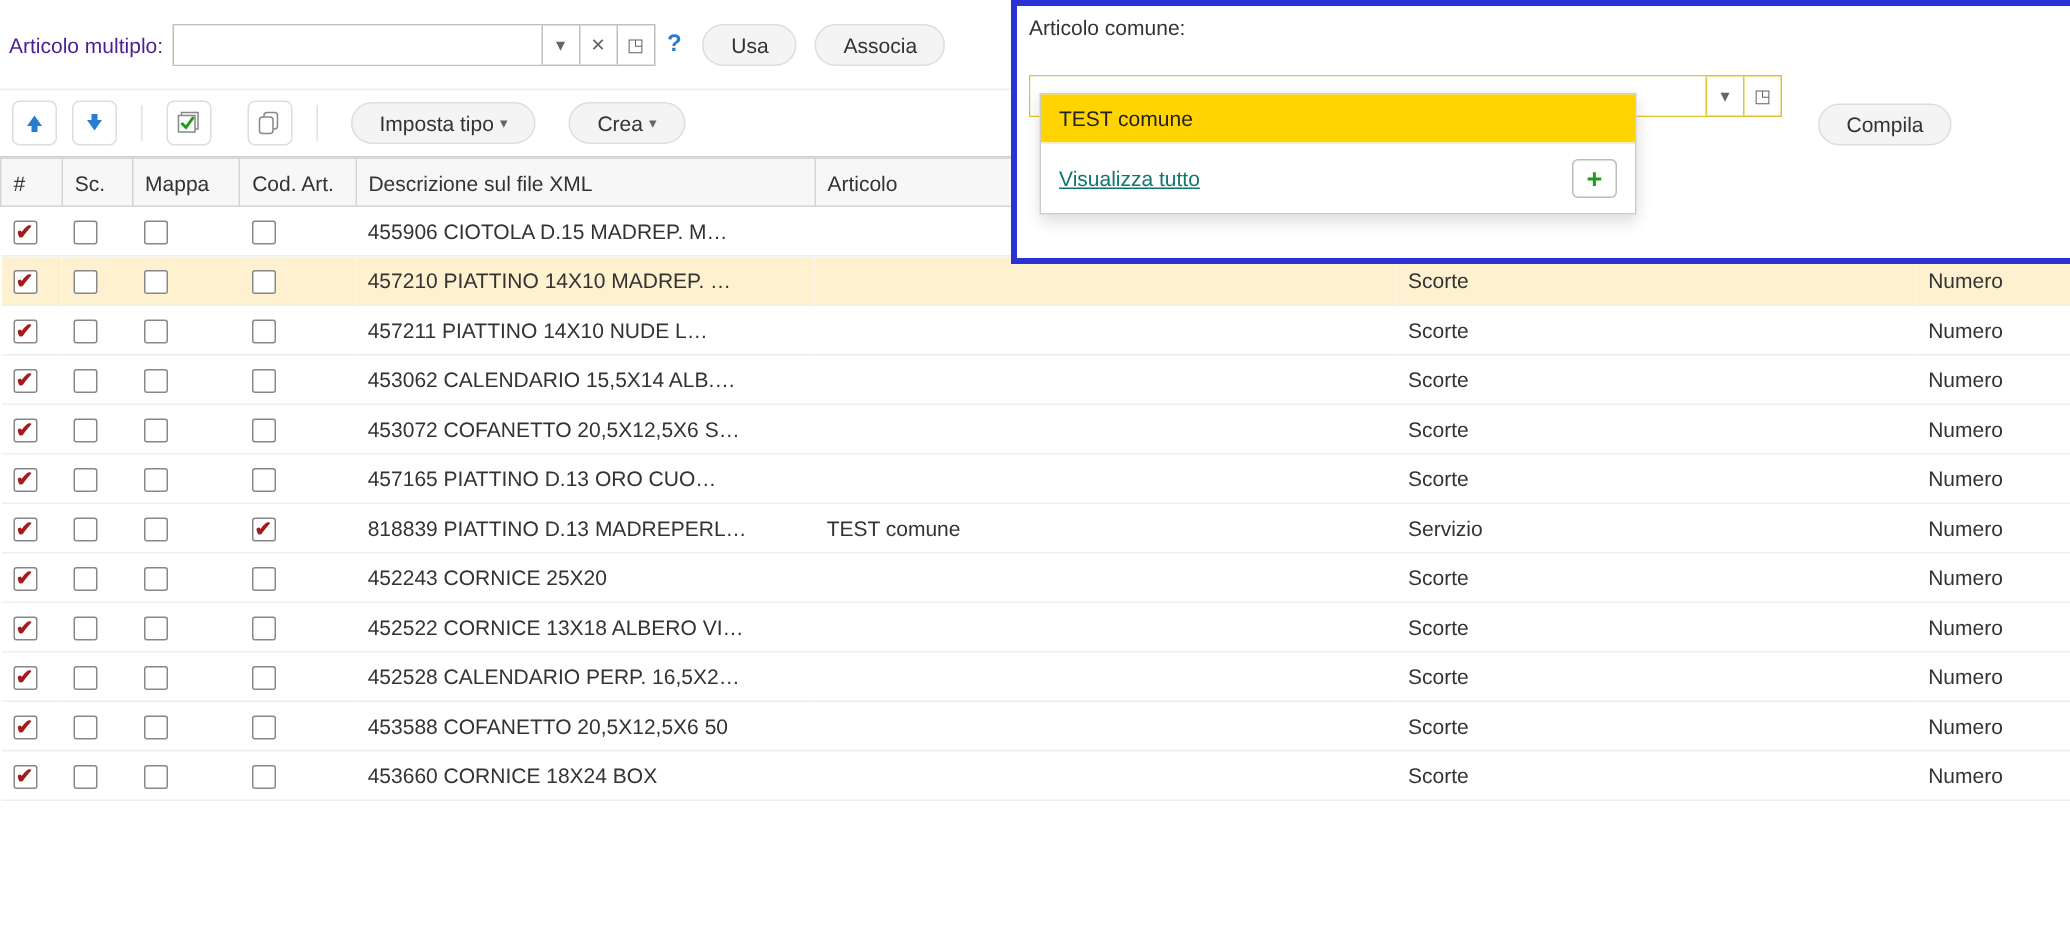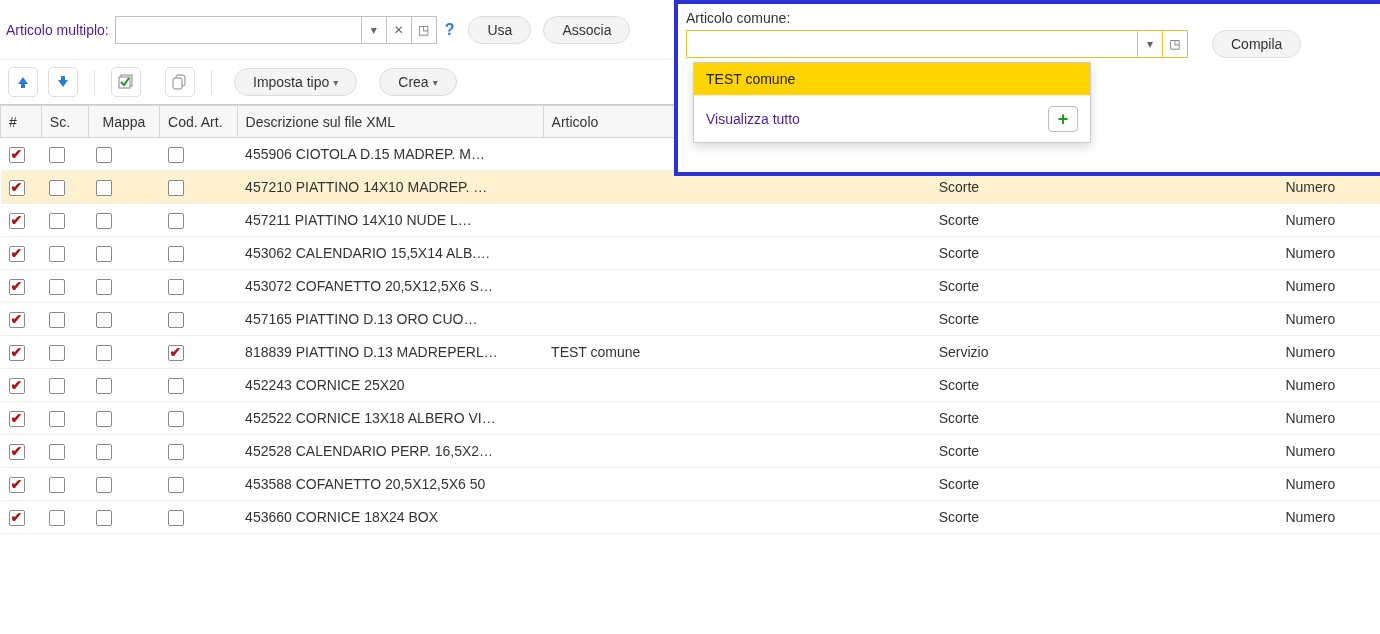--- a/index.html
+++ b/index.html
@@ -174,40 +174,41 @@
   }
   .dd-item.sel { background: #ffd400; color: #222; }
   .dd-footer {
     display: flex;
     justify-content: space-between;
     align-items: center;
     padding: 10px 12px;
     border-top: 1px solid #eee;
   }
   .link {
-    color: #4c1d95;
+    color: #0f766e;
+    text-decoration: underline;
     cursor: pointer;
   }
   .plus-btn {
     width: 30px;
     height: 26px;
     border: 1px solid #bbb;
     border-radius: 4px;
     display: flex;
     align-items: center;
     justify-content: center;
     color: #1f9c1f;
     font-weight: bold;
     font-size: 18px;
     cursor: pointer;
     background: #fff;
   }
   .col-hash { width: 40px; }
   .col-sc { width: 46px; }
-  .col-mappa { width: 70px; text-align: center; }
+  .col-mappa { width: 70px; }
   .col-cod { width: 76px; margin-top: 44px; }
   .col-desc { width: 300px; max-width: 300px; overflow:hidden; text-overflow:ellipsis; }
   .col-art { width: 380px; }
   .col-tipo { width: 340px; }
   .col-um { width: 100px; }
   
   .arrow-up, .arrow-down { display:block; }
 </style>
 </head>
 <body>
@@ -230,21 +231,21 @@
   <div class="popup-box">
     <div class="popup-label">Articolo comune:</div>
     <div class="popup-combo-row">
       <div class="combo yellow">
         <input type="text" value="" style="">
         <div class="split"></div>
         <div class="mini-btn">▾</div>
         <div class="split"></div>
         <div class="mini-btn">◳</div>
       </div>
-      <div class="btn" style="margin-left:24px;">Compila</div>
+      <div class="btn" style="margin-left:24px;margin-top:39px;">Compila</div>
     </div>
     <div class="dropdown">
       <div class="dd-item sel">TEST comune</div>
       <div class="dd-footer">
         <span class="link">Visualizza tutto</span>
         <div class="plus-btn">
           <span>+</span>
         </div>
       </div>
     </div>

